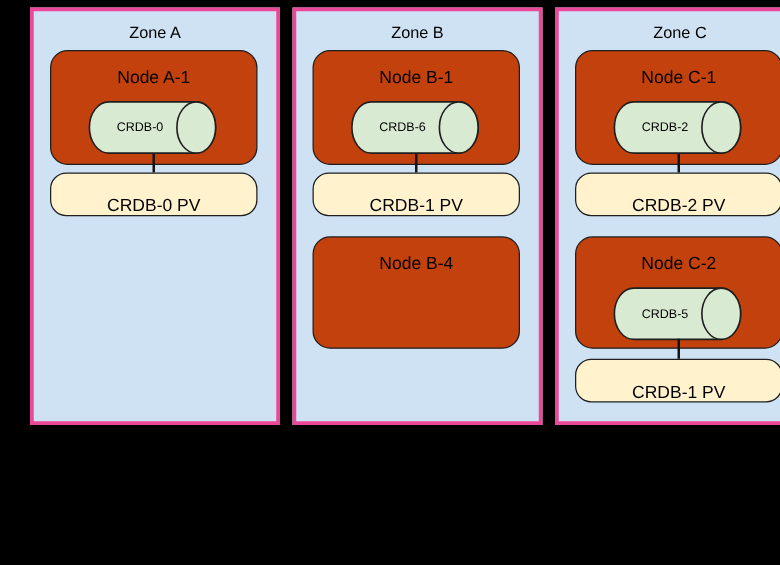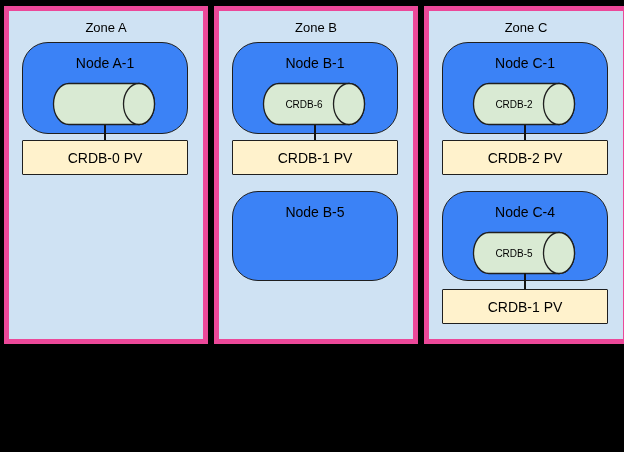--- a/index.html
+++ b/index.html
@@ -2,46 +2,46 @@
 <html><head>
 <meta charset="utf-8">
 <style>
   html,body { margin:0; padding:0; background:#000; }
   .canvas {
     position:relative; width:624px; height:452px; background:#000000;
     font-family:"Liberation Sans", sans-serif; color:#000; overflow:hidden;
   }
   .zone {
     position:absolute; top:6px; width:194px; height:328px;
-    background:#cfe2f3; border:5px solid #ec4899;
+    background:#cfe2f3; border:3px solid #ec4899;margin-left:20px;
   }
   .zone-title {
     position:absolute; top:9px; left:0; right:0; text-align:center;
     font-size:13px; line-height:15px;
   }
   .node {
     position:absolute; left:13px; width:164px;
-    background:#3b82f6; border:1px solid #1f1f1f; border-radius:26px;
+    background:#c2410c; border:1px solid #1f1f1f; border-radius:14px;
   }
   .node-label {
     position:absolute; top:12px; left:0; right:0; text-align:center;
     font-size:14px; line-height:16px;
   }
   .cyl { position:absolute; left:29px; top:39px; width:104px; height:44px; }
   .cyl svg { position:absolute; left:0; top:0; }
   .cyl-label {
     position:absolute; left:0; top:0; width:84px; height:44px;
     display:flex; align-items:center; justify-content:center;
     font-size:10px;
   }
   .connector { position:absolute; left:95px; width:2px; background:#141414; }
   .pv {
     position:absolute; left:13px; width:164px; height:33px;
-    background:#fff2cc; border:1px solid #1f1f1f; border-radius:1px;
-    display:flex; align-items:center; justify-content:center;
+    background:#fff2cc; border:1px solid #1f1f1f; border-radius:13px;
+    display:flex; align-items:flex-end; justify-content:center;
     font-size:14px;
   }
   .zone-a { left:4px; }
   .zone-b { left:214px; }
   .zone-c { left:424px; }
   .node-row1 { top:31px; height:90px; }
   .node-row2 { top:180px; height:88px; }
   .conn-row1 { top:114px; height:15px; }
   .conn-row2 { top:262px; height:16px; }
   .pv-row1 { top:129px; }
@@ -55,20 +55,21 @@
   <div class="zone zone-a">
     <div class="zone-title">Zone A</div>
 
     <div class="node node-row1">
       <div class="node-label">Node A-1</div>
       <div class="cyl">
         <svg width="104" height="44" viewBox="0 0 104 44">
           <path d="M 17 1.5 L 87 1.5 A 15.5 20.5 0 0 1 87 42.5 L 17 42.5 A 15.5 20.5 0 0 1 17 1.5 Z" fill="#d9ead3" stroke="#1f1f1f" stroke-width="1.3"></path>
           <ellipse cx="87" cy="22" rx="15.5" ry="20.5" fill="#d9ead3" stroke="#1f1f1f" stroke-width="1.3"></ellipse>
         </svg>
+        <div class="cyl-label">CRDB-0</div>
       </div>
     </div>
 
     <div class="connector conn-row1"></div>
 
     <div class="pv pv-row1">
       <span>CRDB-0 PV</span>
     </div>
   </div>
 
@@ -86,21 +87,21 @@
       </div>
     </div>
 
     <div class="connector conn-row1"></div>
 
     <div class="pv pv-row1">
       <span>CRDB-1 PV</span>
     </div>
 
     <div class="node node-row2">
-      <div class="node-label">Node B-5</div>
+      <div class="node-label">Node B-4</div>
     </div>
   </div>
 
   <div class="zone zone-c">
     <div class="zone-title">Zone C</div>
 
     <div class="node node-row1">
       <div class="node-label">Node C-1</div>
       <div class="cyl">
         <svg width="104" height="44" viewBox="0 0 104 44">
@@ -111,21 +112,21 @@
       </div>
     </div>
 
     <div class="connector conn-row1"></div>
 
     <div class="pv pv-row1">
       <span>CRDB-2 PV</span>
     </div>
 
     <div class="node node-row2">
-      <div class="node-label">Node C-4</div>
+      <div class="node-label">Node C-2</div>
       <div class="cyl">
         <svg width="104" height="44" viewBox="0 0 104 44">
           <path d="M 17 1.5 L 87 1.5 A 15.5 20.5 0 0 1 87 42.5 L 17 42.5 A 15.5 20.5 0 0 1 17 1.5 Z" fill="#d9ead3" stroke="#1f1f1f" stroke-width="1.3"></path>
           <ellipse cx="87" cy="22" rx="15.5" ry="20.5" fill="#d9ead3" stroke="#1f1f1f" stroke-width="1.3"></ellipse>
         </svg>
         <div class="cyl-label">CRDB-5</div>
       </div>
     </div>
 
     <div class="connector conn-row2"></div>

